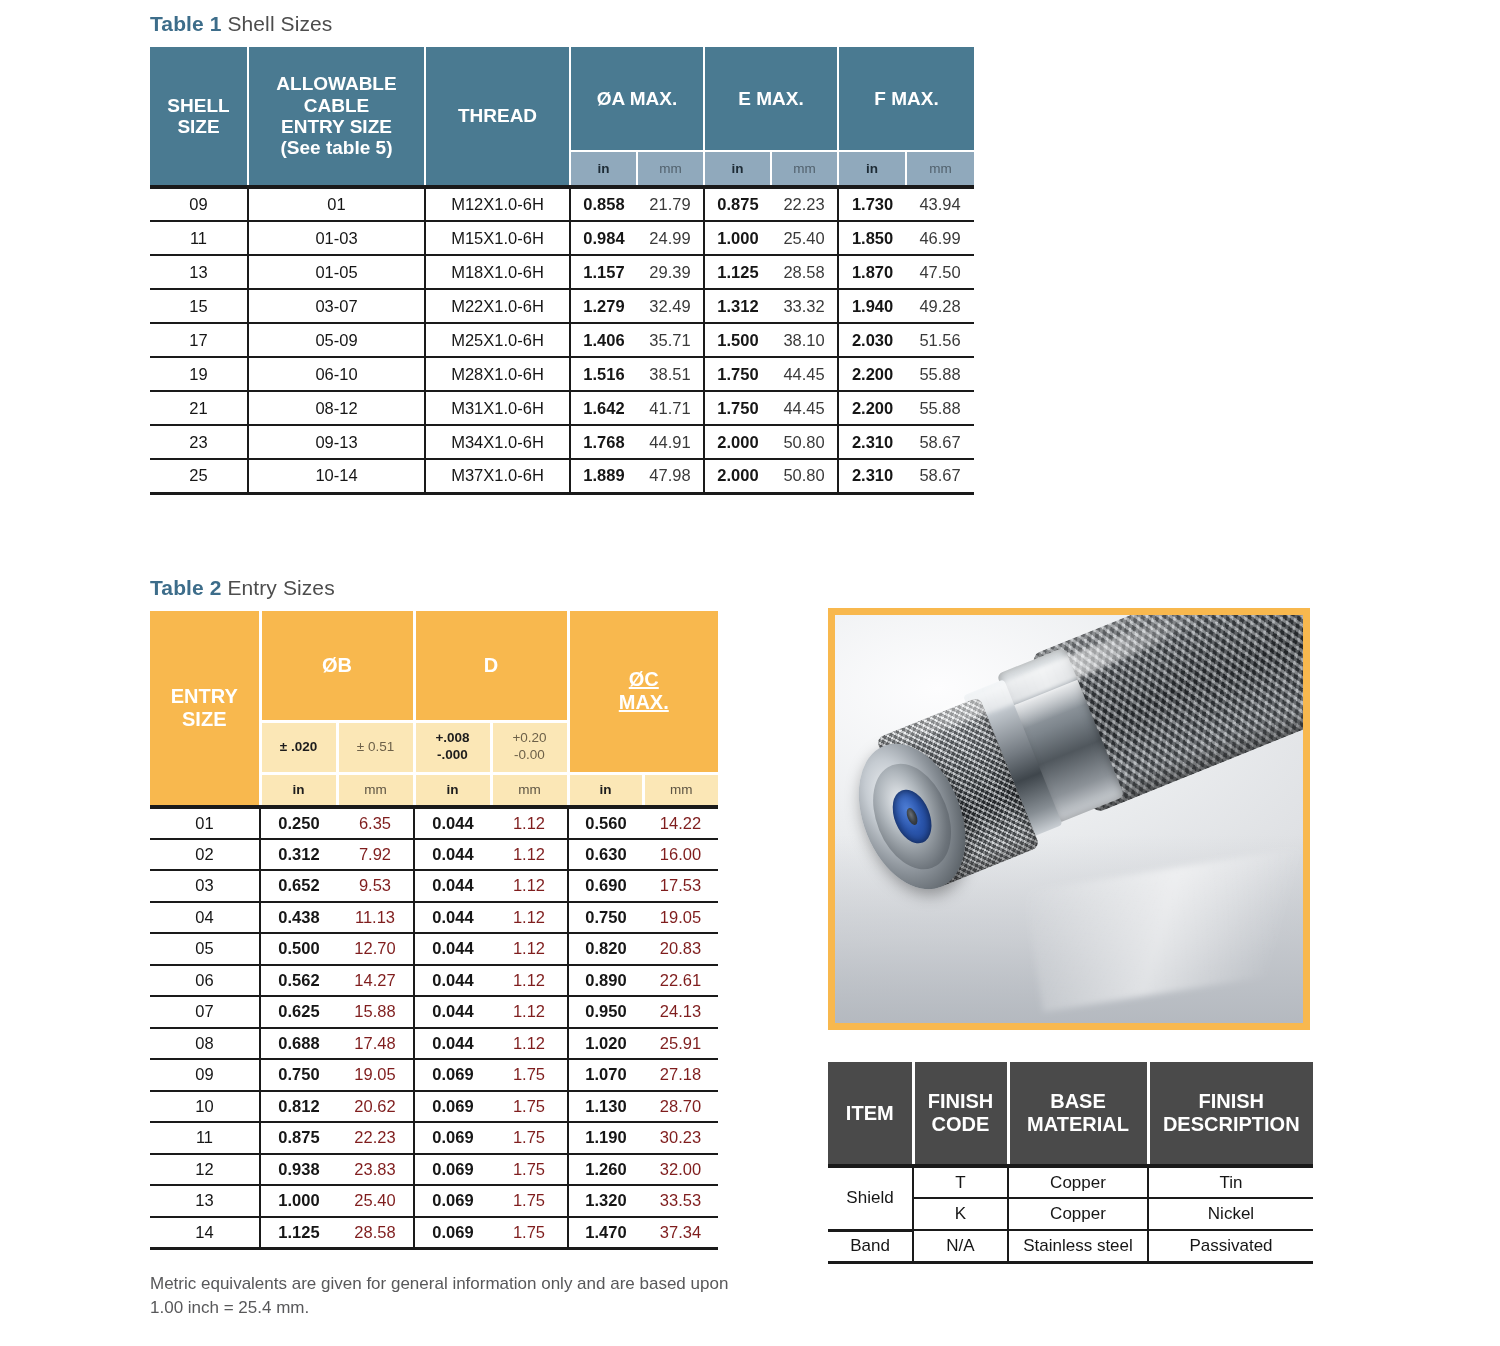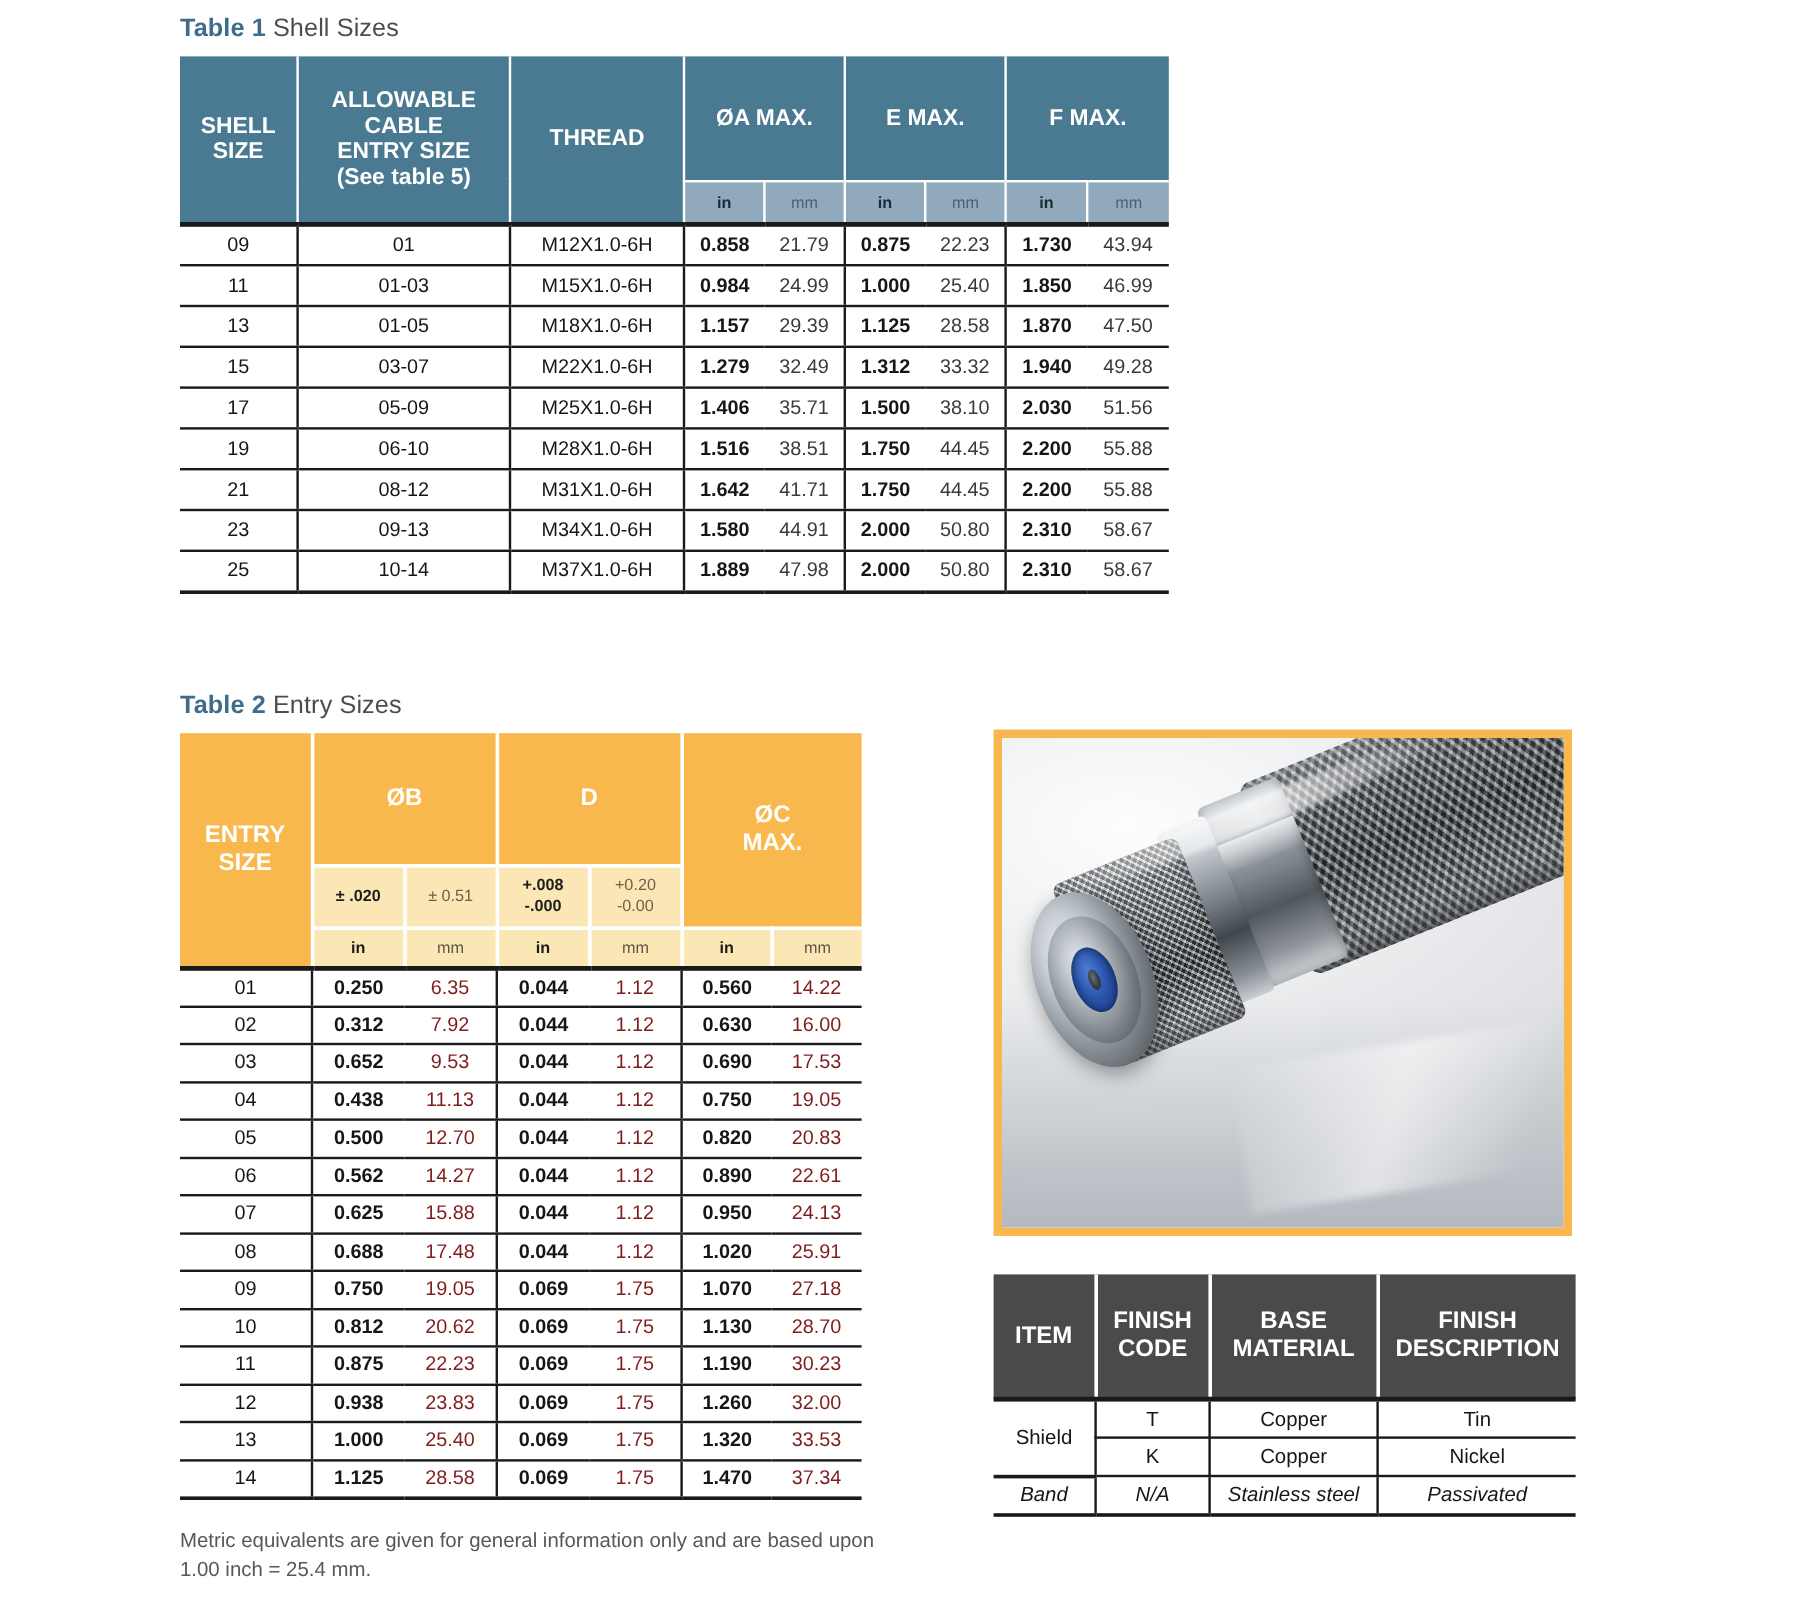--- a/index.html
+++ b/index.html
@@ -49,21 +49,21 @@
 
   
   #table2-wrap { position: absolute; left: 150px; top: 576px; width: 600px; }
   #table2-caption { margin-bottom: 11px; }
   #table2 { width: 568px; }
   #table2 .hd {
     background: #f8b84e; color: #ffffff; font-weight: bold;
     text-align: center; vertical-align: middle; font-size: 20px; line-height: 1.14;
     border-right: 3px solid #ffffff;
   }
-  #table2 .hd.last { border-right: none; }
+  #table2 .hd.last { border-right: none; text-decoration: underline; }
   #table2 .tol {
     background: #fbe7b6; text-align: center; font-size: 13.5px; line-height: 1.25;
     color: #1d1d1d; font-weight: bold; height: 52px;
     border-right: 3px solid #ffffff; border-top: 3px solid #ffffff;
   }
   #table2 .tol.light { color: #6d6149; font-weight: normal; }
   #table2 .unit {
     background: #fbe7b6; text-align: center; font-size: 13.5px; height: 34px;
     color: #1d1d1d; font-weight: bold;
     border-right: 3px solid #ffffff; border-top: 3px solid #ffffff;
@@ -180,21 +180,21 @@
     text-align: center; vertical-align: middle; font-size: 20px; line-height: 1.14;
     height: 104px; border-right: 3px solid #ffffff;
   }
   #table3 .hd.last { border-right: none; }
   #table3 tbody td {
     height: 32px; text-align: center; font-size: 17px; color: #161616;
     border-bottom: 2px solid #1a1a1a; border-right: 2px solid #1a1a1a;
   }
   #table3 tbody td.noR { border-right: none; }
   #table3 tbody tr:first-child td { border-top: 4px solid #1a1a1a; }
-  #table3 tbody tr:last-child td { border-bottom: 3px solid #1a1a1a; font-style: italic; }
+  #table3 tbody tr:last-child td { border-bottom: 3px solid #1a1a1a; }
   #table3 td.span-item { border-bottom: 3px solid #1a1a1a; }
 </style>
 </head>
 <body>
 
 <div class="page">
 
   <div id="table1-wrap">
     <div class="caption" id="table1-caption"><span class="lead">Table 1</span><span> Shell Sizes</span></div>
 
@@ -311,21 +311,21 @@
             <td class="mmv">41.71</td>
             <td class="inch sepL">1.750</td>
             <td class="mmv">44.45</td>
             <td class="inch sepL">2.200</td>
             <td class="mmv">55.88</td>
           </tr>
           <tr>
             <td>23</td>
             <td class="sepL">09-13</td>
             <td class="sepL">M34X1.0-6H</td>
-            <td class="inch sepL">1.580</td>
+            <td class="inch sepL">1.768</td>
             <td class="mmv">44.91</td>
             <td class="inch sepL">2.000</td>
             <td class="mmv">50.80</td>
             <td class="inch sepL">2.310</td>
             <td class="mmv">58.67</td>
           </tr>
           <tr>
             <td>25</td>
             <td class="sepL">10-14</td>
             <td class="sepL">M37X1.0-6H</td>

